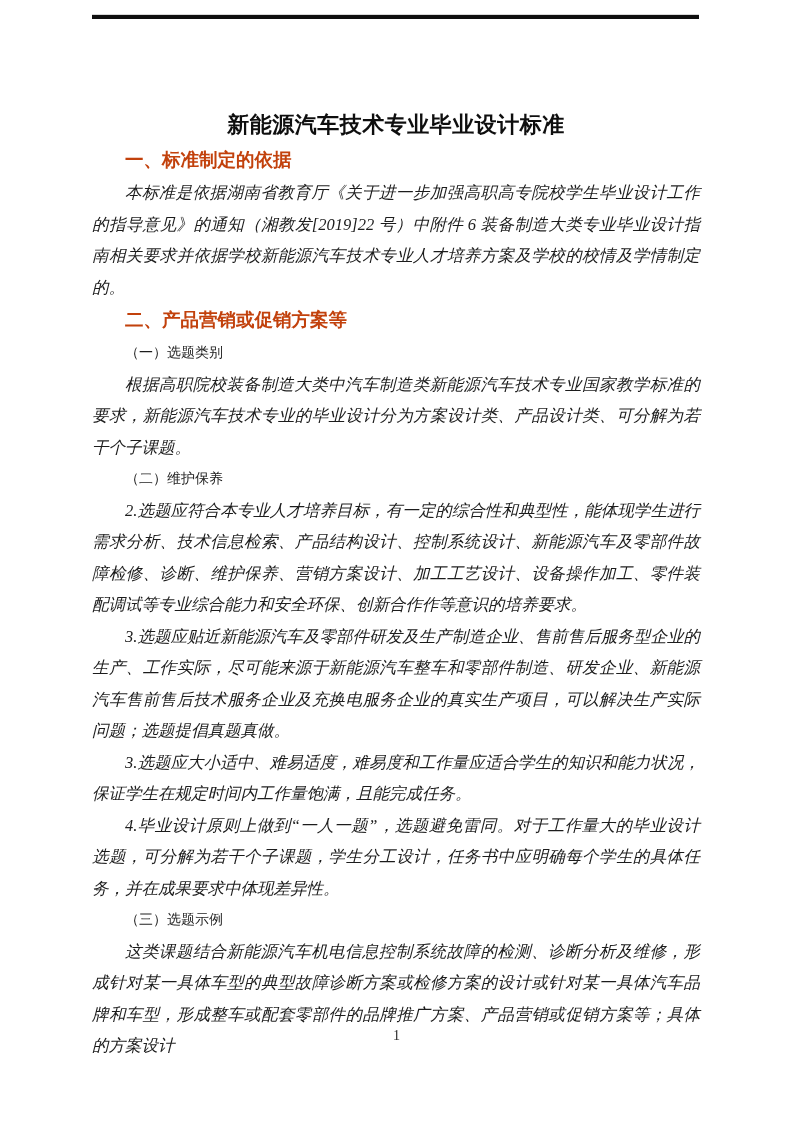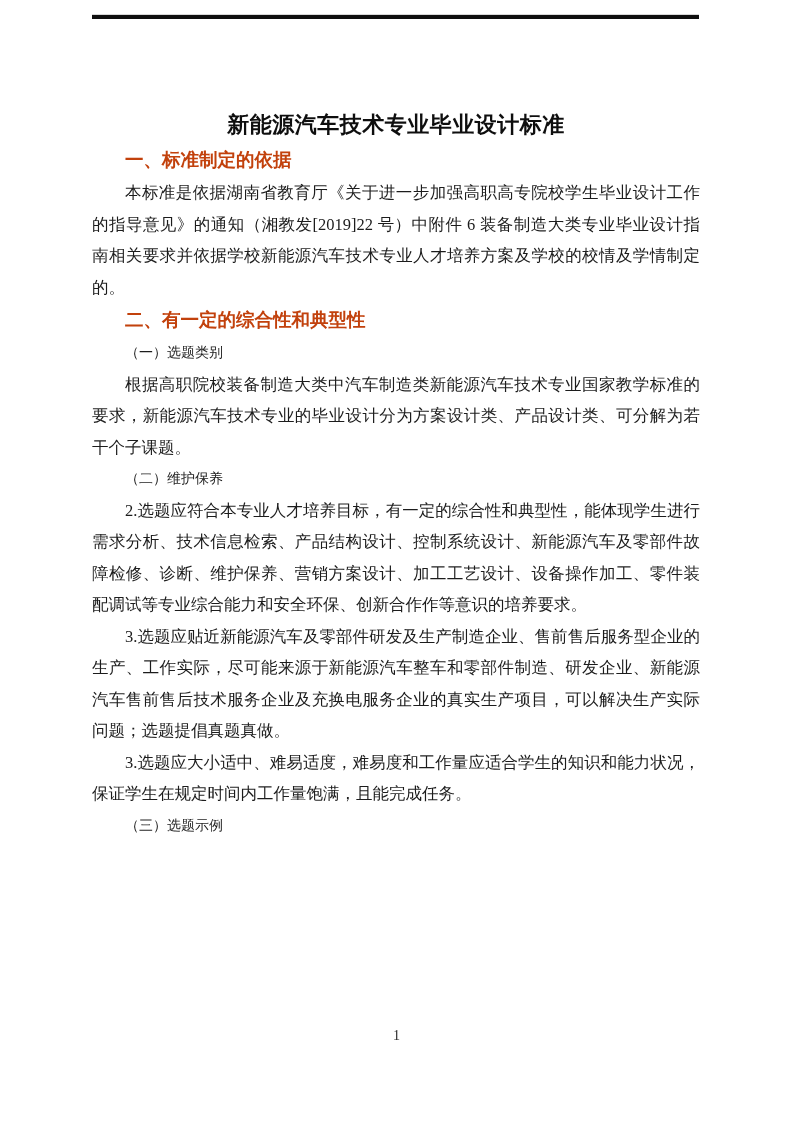--- a/index.html
+++ b/index.html
@@ -50,20 +50,21 @@
     line-height: 31.5px;
     text-indent: 33px;
     color: #1c1c1c;
   }
   .block.paragraph {
     font-size: 16.5px;
     line-height: 31.5px;
     text-indent: 33px;
     text-align: justify;
     color: #1c1c1c;
+    font-style: italic;
   }
   .page-number {
     position: absolute;
     top: 1028px;
     left: 0;
     width: 100%;
     text-align: center;
     font-size: 14px;
     color: #2a2a2a;
   }
@@ -71,23 +72,25 @@
 </head>
 <body>
 
 <div class="page">
   <div class="top-rule"></div>
   <div class="content">
     <div class="doc-title">新能源汽车技术专业毕业设计标准</div>
 
   <div class="block heading1">一、标准制定的依据</div>
       <div class="block paragraph">本标准是依据湖南省教育厅《关于进一步加强高职高专院校学生毕业设计工作的指导意见》的通知（湘教发[2019]22 号）中附件 6 装备制造大类专业毕业设计指南相关要求并依据学校新能源汽车技术专业人才培养方案及学校的校情及学情制定的。</div>
-      <div class="block heading1">二、有一定的综合性和典型性</div>
+      <div class="block heading1">二、产品营销或促销方案等</div>
       <div class="block subheading">（一）选题类别</div>
       <div class="block paragraph">根据高职院校装备制造大类中汽车制造类新能源汽车技术专业国家教学标准的要求，新能源汽车技术专业的毕业设计分为方案设计类、产品设计类、可分解为若干个子课题。</div>
       <div class="block subheading">（二）维护保养</div>
       <div class="block paragraph">2.选题应符合本专业人才培养目标，有一定的综合性和典型性，能体现学生进行需求分析、技术信息检索、产品结构设计、控制系统设计、新能源汽车及零部件故障检修、诊断、维护保养、营销方案设计、加工工艺设计、设备操作加工、零件装配调试等专业综合能力和安全环保、创新合作作等意识的培养要求。</div>
       <div class="block paragraph">3.选题应贴近新能源汽车及零部件研发及生产制造企业、售前售后服务型企业的生产、工作实际，尽可能来源于新能源汽车整车和零部件制造、研发企业、新能源汽车售前售后技术服务企业及充换电服务企业的真实生产项目，可以解决生产实际问题；选题提倡真题真做。</div>
       <div class="block paragraph">3.选题应大小适中、难易适度，难易度和工作量应适合学生的知识和能力状况，保证学生在规定时间内工作量饱满，且能完成任务。</div>
+      <div class="block paragraph">4.毕业设计原则上做到“一人一题”，选题避免雷同。对于工作量大的毕业设计选题，可分解为若干个子课题，学生分工设计，任务书中应明确每个学生的具体任务，并在成果要求中体现差异性。</div>
       <div class="block subheading">（三）选题示例</div>
+      <div class="block paragraph">这类课题结合新能源汽车机电信息控制系统故障的检测、诊断分析及维修，形成针对某一具体车型的典型故障诊断方案或检修方案的设计或针对某一具体汽车品牌和车型，形成整车或配套零部件的品牌推广方案、产品营销或促销方案等；具体的方案设计</div>
     </div>
   <div class="page-number">1</div>
 </div>
 
 </body></html>

